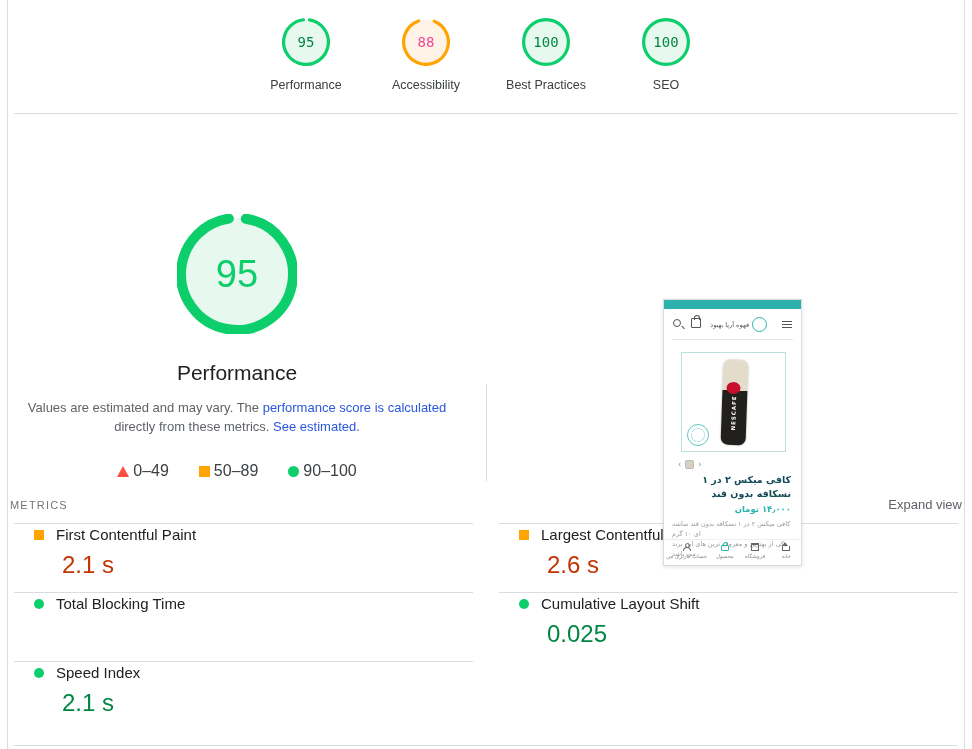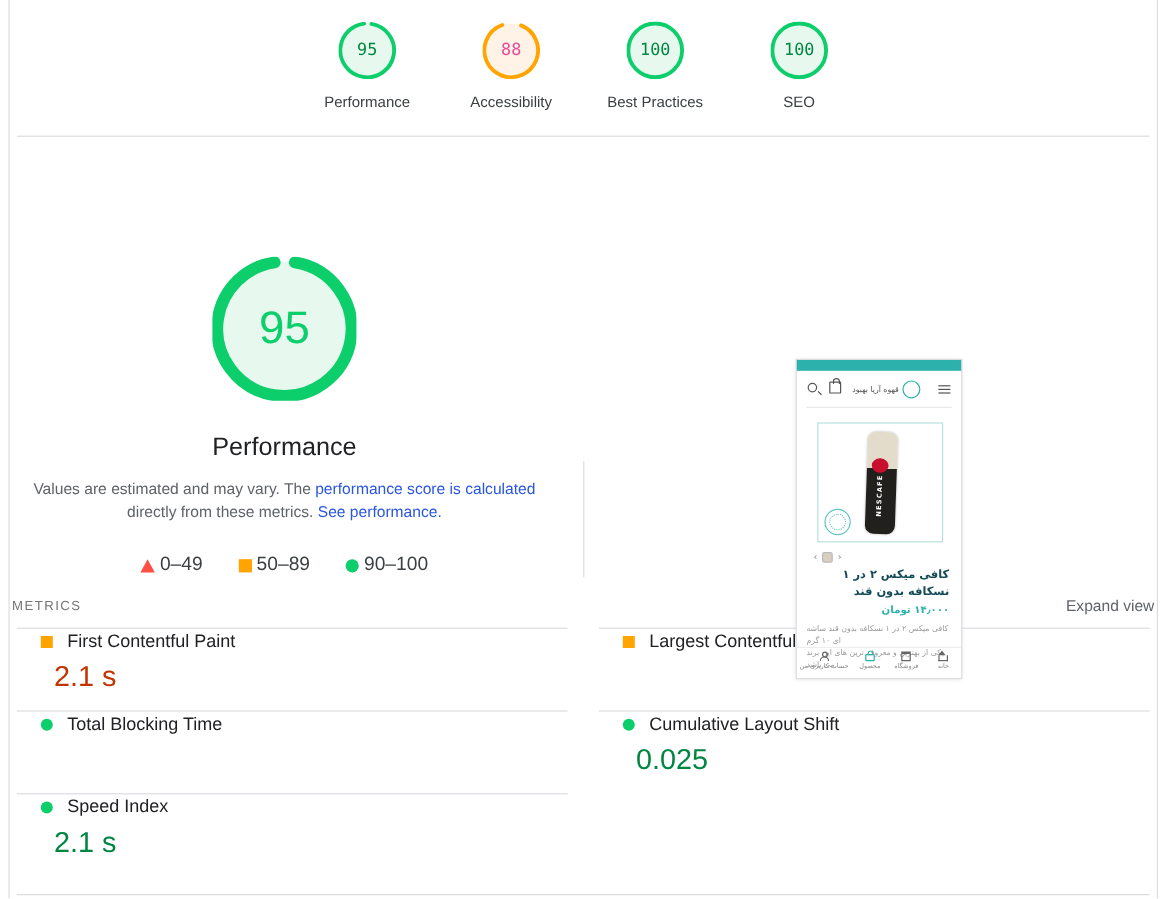--- a/index.html
+++ b/index.html
@@ -95,21 +95,21 @@
   .metrics-title { font-size:11px; letter-spacing:1.2px; color:#757575; font-weight:500; }
   .expand-view { font-size:13px; color:#5f6368; cursor:pointer; }
   .metrics-grid { display:grid; grid-template-columns:1fr 1fr; column-gap:26px; margin:0 14px; }
   .metric-cell { border-top:1px solid #dadce0; padding:2px 0 13px 20px; }
   .metric-cell.empty { border-top:none; }
   .metric-headrow { display:flex; align-items:center; gap:12px; }
   .m-icon { width:10px; height:10px; flex:none; }
   .m-icon.square { background:#ffa400; }
   .m-icon.circle { background:#0cce6b; border-radius:50%; }
   .m-label { font-size:15px; color:#202124; }
-  .m-value { margin:8px 0 0 11px; font-size:24px; }
+  .m-value { margin:8px 0 0 28px; font-size:24px; }
   .val-average { color:#c33300; }
   .val-pass { color:#018642; }
   .bottom-divider { position:absolute; left:14px; right:14px; top:745px; height:1px; background:#dadce0; }
 </style>
 </head>
 <body>
 
 <div class="page">
   <div class="side-border left"></div>
   <div class="side-border right"></div>
@@ -161,21 +161,21 @@
   <div class="perf-wrap">
     <div class="perf-left">
       <div class="gauge gauge-lg lvl-pass">
         <svg viewBox="0 0 120 120">
             <circle class="gauge-bg" cx="60" cy="60" r="56"></circle>
             <circle class="gauge-arc" cx="60" cy="60" r="56" fill="none" stroke-width="10" stroke-linecap="round" transform="rotate(-81 60 60)" style="stroke-dasharray: 334.265, 351.858;"></circle>
           </svg>
         <span class="gauge-num">95</span>
       </div>
       <div class="perf-title">Performance</div>
-      <div class="perf-desc"><span>Values are estimated and may vary. The </span><a>performance score is calculated</a><span> directly from these metrics. </span><a>See performance.</a></div>
+      <div class="perf-desc"><span>Values are estimated and may vary. The </span><a>performance score is calculated</a><span> directly from these metrics. </span><a>See estimated.</a></div>
       <div class="legend">
         <div class="legend-item">
           <span class="shape-triangle"></span>
           <span>0–49</span>
         </div>
         <div class="legend-item">
           <span class="shape-square"></span>
           <span>50–89</span>
         </div>
         <div class="legend-item">
@@ -247,20 +247,21 @@
         <span class="m-icon square"></span>
         <span class="m-label">First Contentful Paint</span>
       </div>
       <div class="m-value val-average">2.1 s</div>
     </div>
     <div class="metric-cell">
       <div class="metric-headrow">
         <span class="m-icon square"></span>
         <span class="m-label">Largest Contentful Paint</span>
       </div>
+      <div class="m-value val-average">2.6 s</div>
     </div>
     <div class="metric-cell">
       <div class="metric-headrow">
         <span class="m-icon circle"></span>
         <span class="m-label">Total Blocking Time</span>
       </div>
     </div>
     <div class="metric-cell">
       <div class="metric-headrow">
         <span class="m-icon circle"></span>

